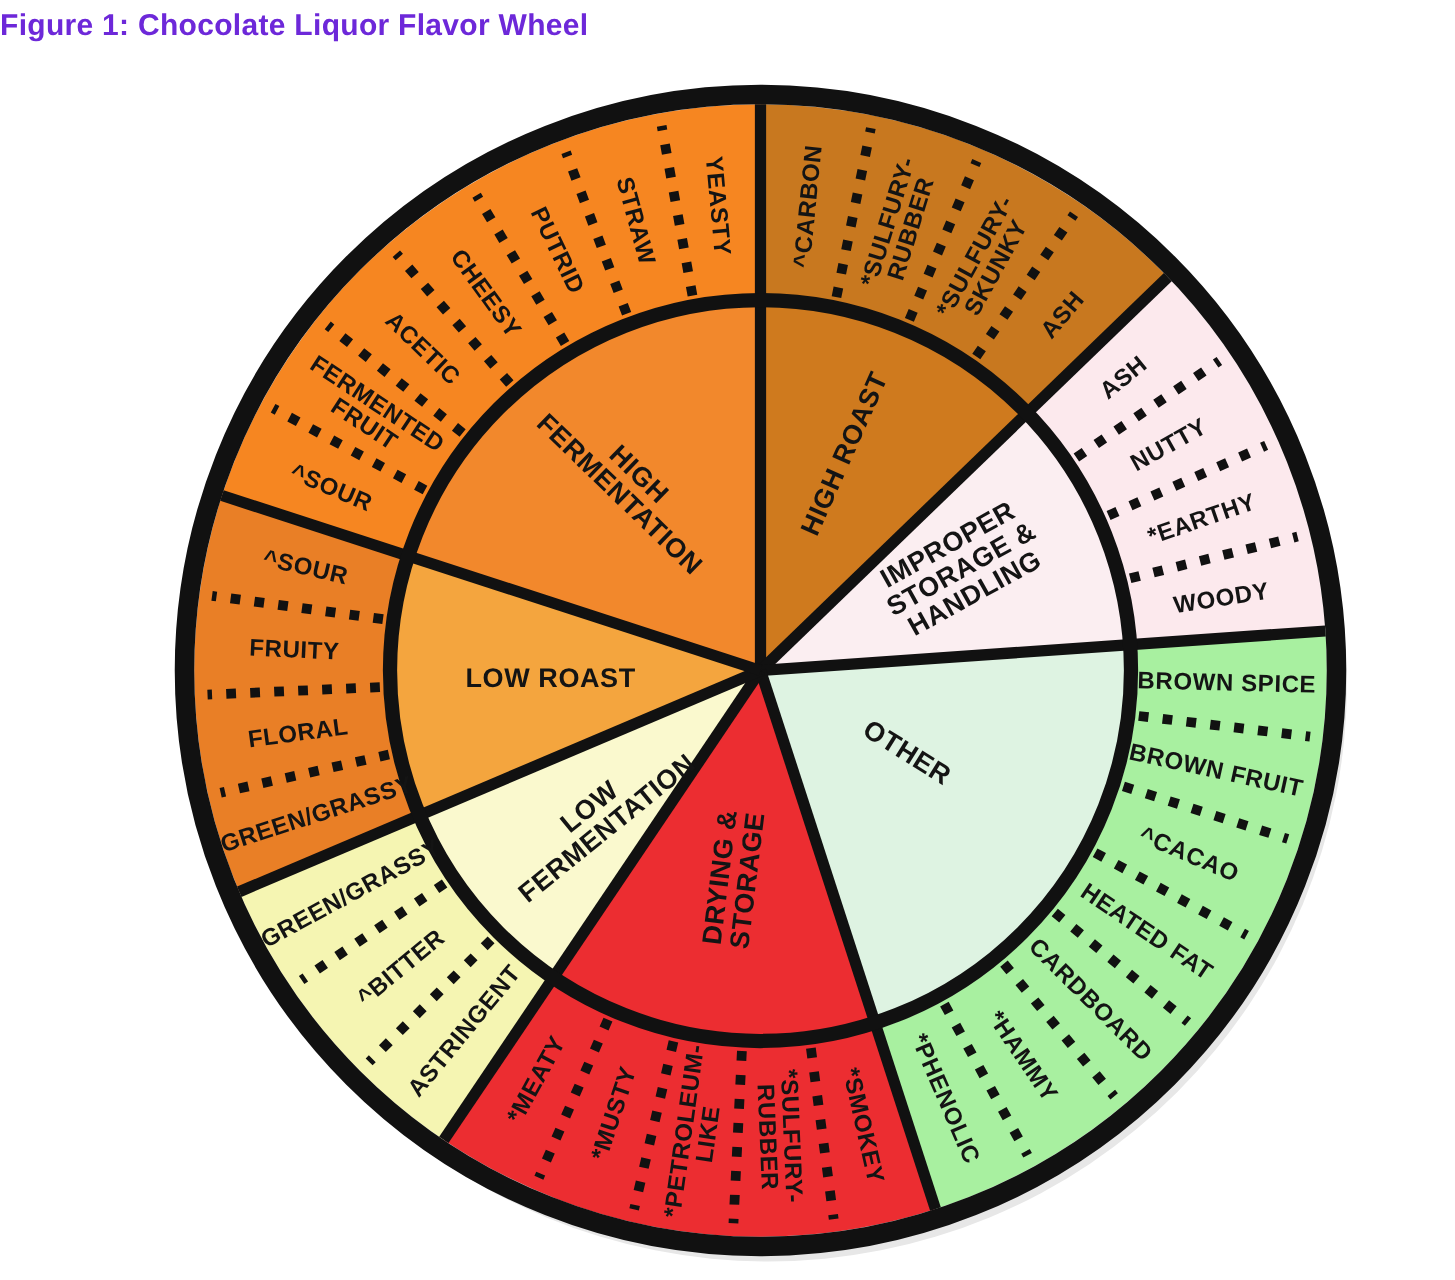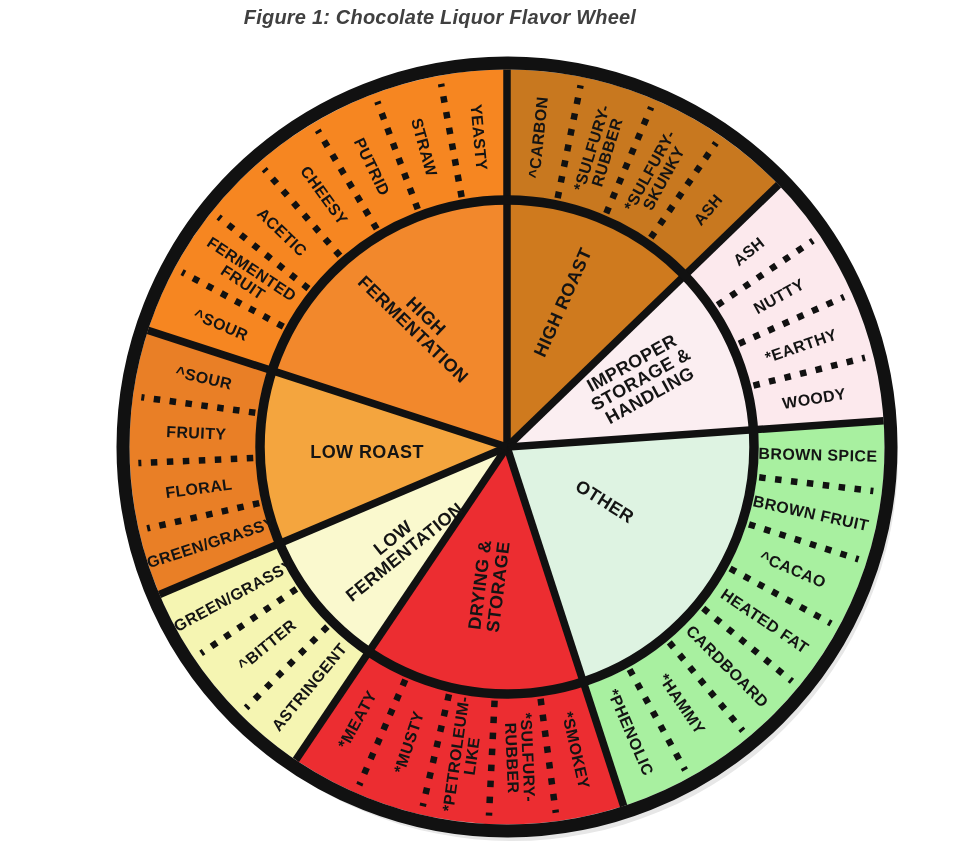--- a/index.html
+++ b/index.html
@@ -9,26 +9,25 @@
     height: 853px;
     background: #ffffff;
     font-family: "Liberation Sans", "DejaVu Sans", sans-serif;
     overflow: hidden;
   }
   .figure-title {
     position: absolute;
     top: 6px;
     left: 0;
     width: 880px;
-    text-align: center;
+    text-align: left;
     font-size: 20px;
     font-weight: 700;
-    color: #404040;
+    color: #6d28d9;
     letter-spacing: 0.2px;
-    font-style: italic;
   }
   .wheel-holder { position: absolute; top: 0; left: 0; width: 970px; height: 853px; }
   svg text { font-family: "Liberation Sans", "DejaVu Sans", sans-serif; }
 </style>
 </head>
 <body>
 
 <div class="stage">
   <div class="figure-title">Figure 1: Chocolate Liquor Flavor Wheel</div>
   <div class="wheel-holder" id="wheel-holder"><svg width="970" height="853" viewBox="0 0 970 853">

